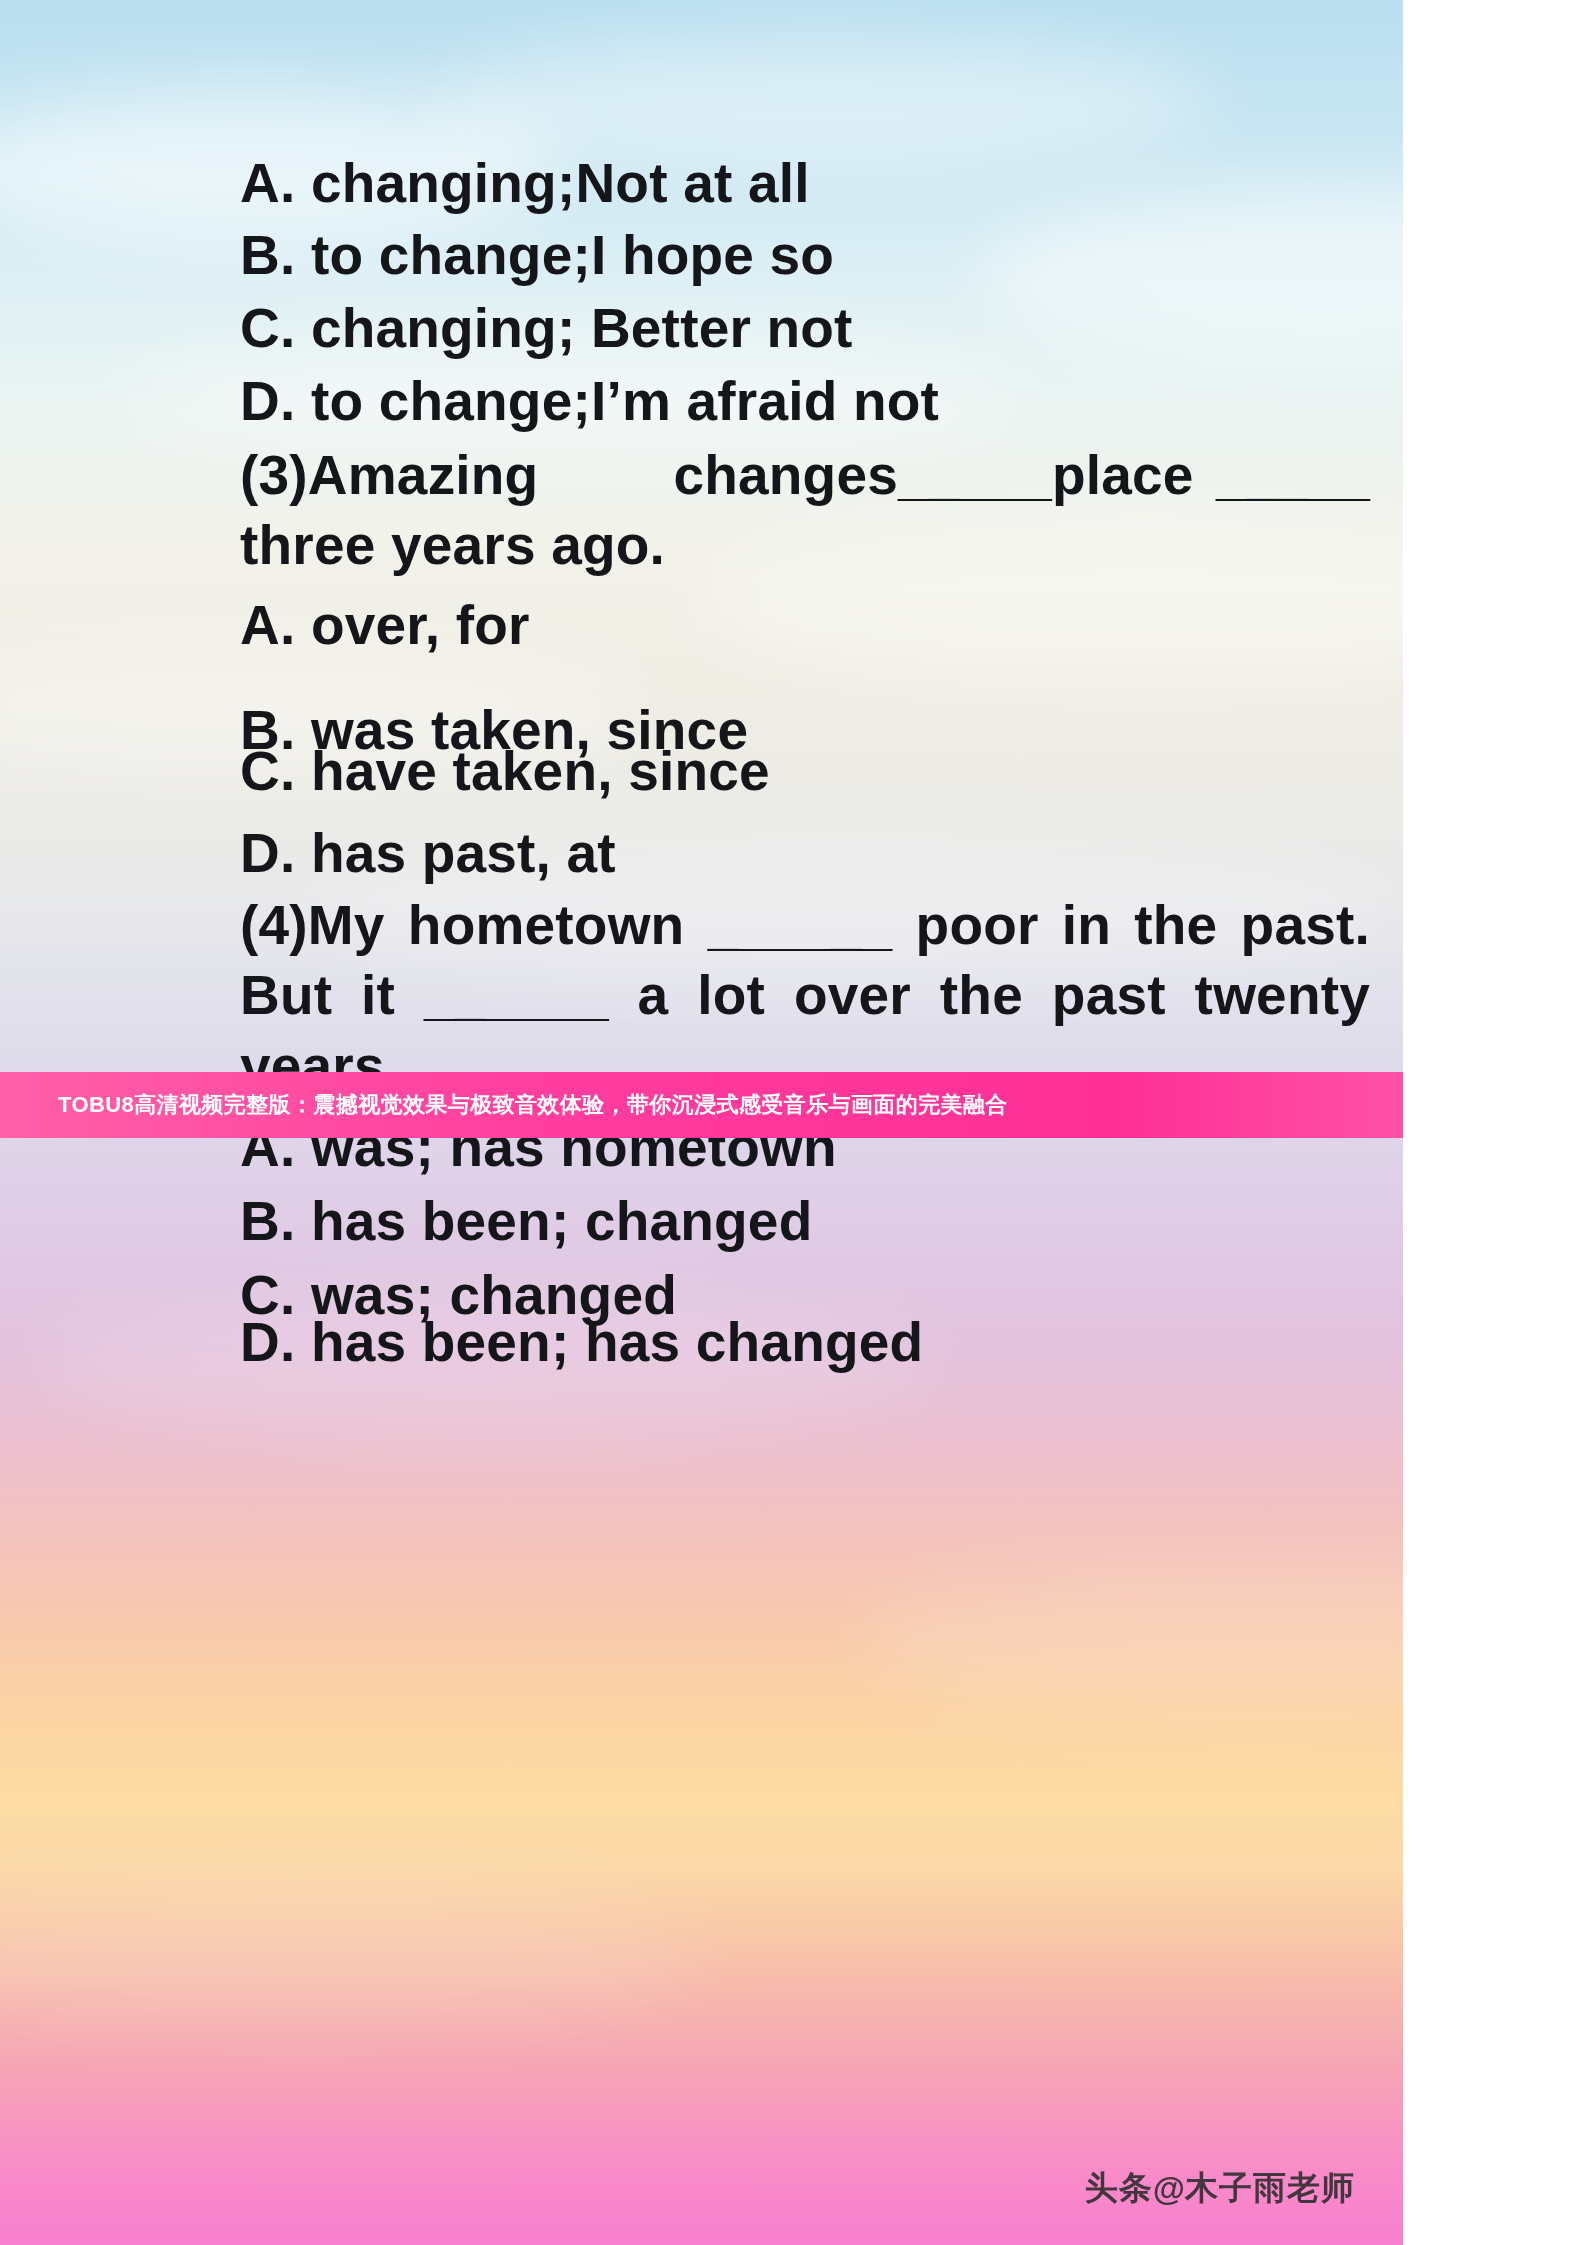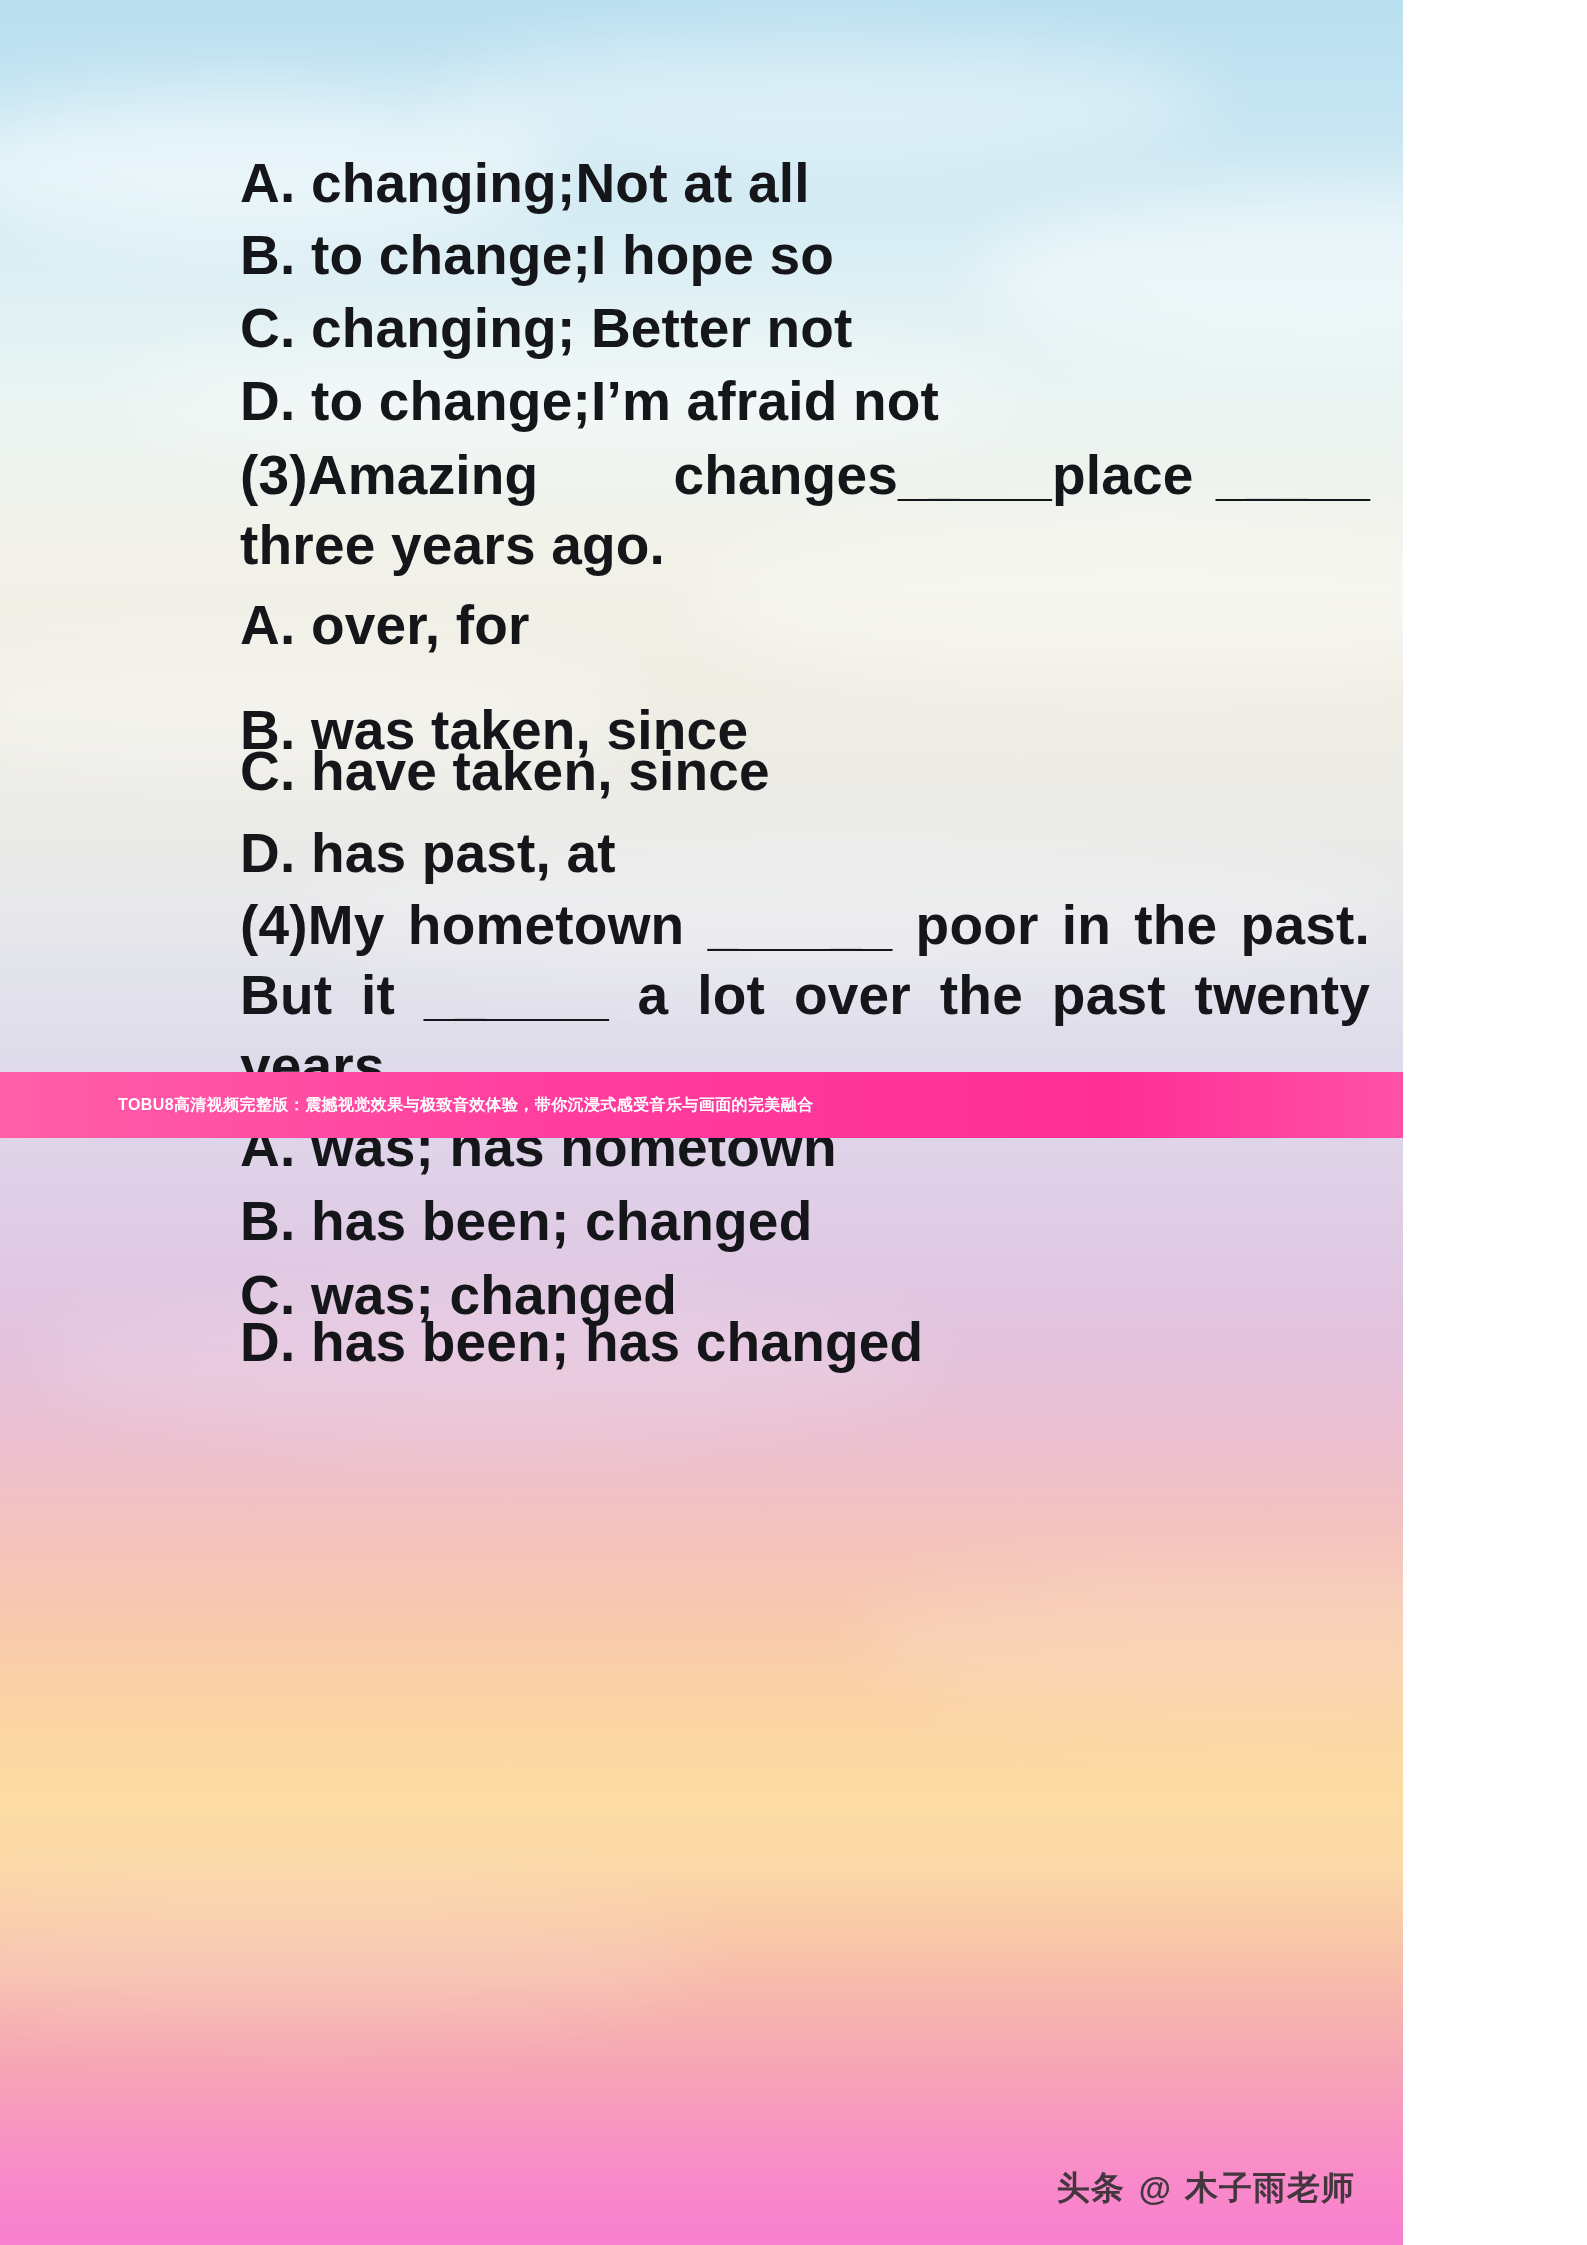--- a/index.html
+++ b/index.html
@@ -89,34 +89,33 @@
     left: 0;
     top: 1072px;
     width: 1587px;
     height: 66px;
     background: linear-gradient(to right, #ff5fa8 0%, #ff3d9e 35%, #ff2f95 70%, #ff66b2 100%);
     display: flex;
     align-items: center;
   }
   .banner-text {
     color: #ffffff;
-    font-size: 16px;
+    font-size: 22px;
     font-weight: bold;
-    padding-left: 118px;
+    padding-left: 58px;
     letter-spacing: 0.4px;
     white-space: nowrap;
   }
 
   .watermark {
     position: absolute;
     right: 48px;
     bottom: 34px;
     display: flex;
     align-items: center;
-    gap: 14px;
     color: #2b2b2b;
     opacity: 0.88;
   }
   .wm-brand {
     font-size: 33px;
     font-weight: bold;
     letter-spacing: 1px;
   }
   .wm-at {
     font-size: 33px;

